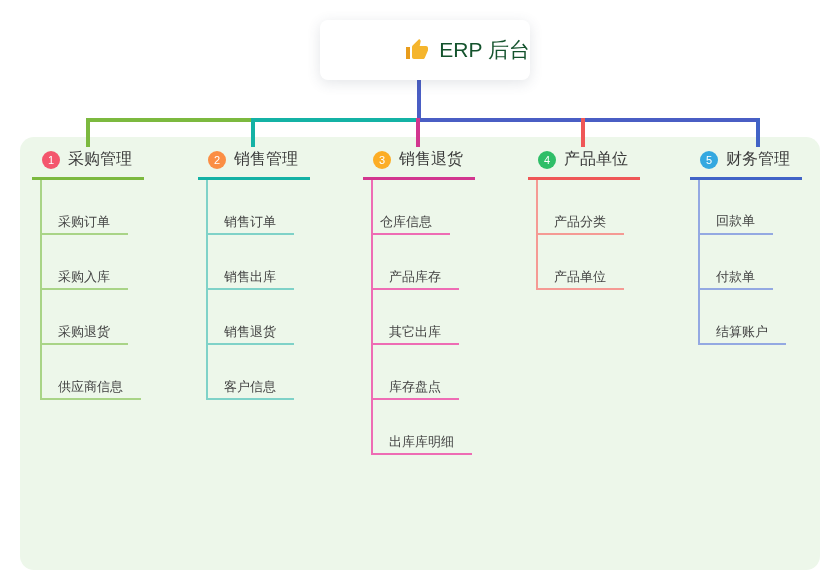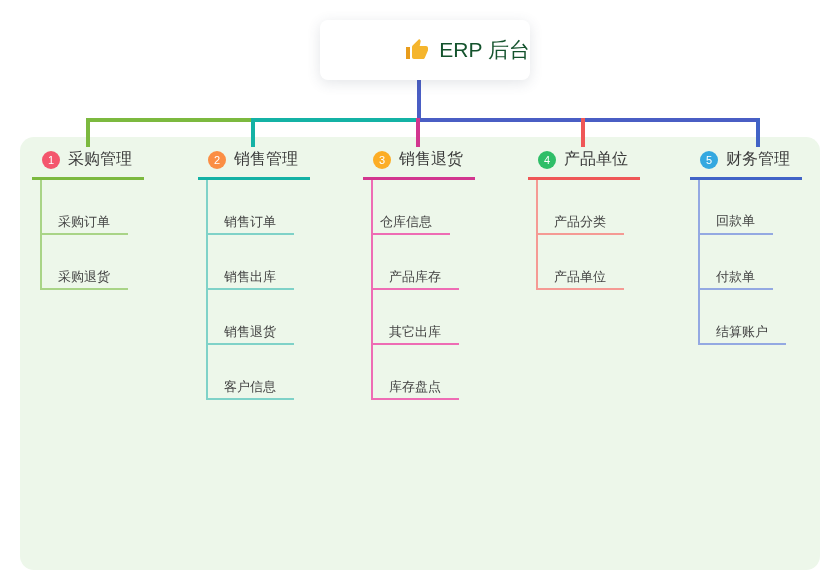--- a/index.html
+++ b/index.html
@@ -115,21 +115,23 @@
     <span>ERP 后台</span>
   </div>
 
 <div class="branch" style="left: 32px; top: 147px;">
     <div class="branch-header" style="border-bottom-color: rgb(124, 185, 63);">
       <span class="badge" style="background: rgb(244, 86, 109);">1</span>
       <span class="branch-label">采购管理</span>
     </div>
     <div class="branch-items" style="border-left-color: rgb(169, 212, 135);">
         <div class="branch-item" style="border-bottom-color: rgb(169, 212, 135);">采购订单</div>
+        <div class="branch-item" style="border-bottom-color: rgb(169, 212, 135);">采购入库</div>
         <div class="branch-item" style="border-bottom-color: rgb(169, 212, 135);">采购退货</div>
+        <div class="branch-item" style="border-bottom-color: rgb(169, 212, 135);">供应商信息</div>
       </div>
   </div>
     <div class="branch" style="left: 198px; top: 147px;">
     <div class="branch-header" style="border-bottom-color: rgb(20, 178, 165);">
       <span class="badge" style="background: rgb(251, 142, 68);">2</span>
       <span class="branch-label">销售管理</span>
     </div>
     <div class="branch-items" style="border-left-color: rgb(127, 210, 200);">
         <div class="branch-item" style="border-bottom-color: rgb(127, 210, 200);">销售订单</div>
         <div class="branch-item" style="border-bottom-color: rgb(127, 210, 200);">销售出库</div>
@@ -140,20 +142,21 @@
     <div class="branch" style="left: 363px; top: 147px;">
     <div class="branch-header" style="border-bottom-color: rgb(210, 54, 143);">
       <span class="badge" style="background: rgb(252, 173, 37);">3</span>
       <span class="branch-label">销售退货</span>
     </div>
     <div class="branch-items" style="border-left-color: rgb(238, 108, 180);">
         <div class="branch-item" style="border-bottom-color: rgb(238, 108, 180); padding-left: 7px;">仓库信息</div>
         <div class="branch-item" style="border-bottom-color: rgb(238, 108, 180);">产品库存</div>
         <div class="branch-item" style="border-bottom-color: rgb(238, 108, 180);">其它出库</div>
         <div class="branch-item" style="border-bottom-color: rgb(238, 108, 180);">库存盘点</div>
+        <div class="branch-item" style="border-bottom-color: rgb(238, 108, 180);">出库库明细</div>
       </div>
   </div>
     <div class="branch" style="left: 528px; top: 147px;">
     <div class="branch-header" style="border-bottom-color: rgb(239, 87, 87);">
       <span class="badge" style="background: rgb(47, 190, 104);">4</span>
       <span class="branch-label">产品单位</span>
     </div>
     <div class="branch-items" style="border-left-color: rgb(245, 154, 148);">
         <div class="branch-item" style="border-bottom-color: rgb(245, 154, 148);">产品分类</div>
         <div class="branch-item" style="border-bottom-color: rgb(245, 154, 148);">产品单位</div>

